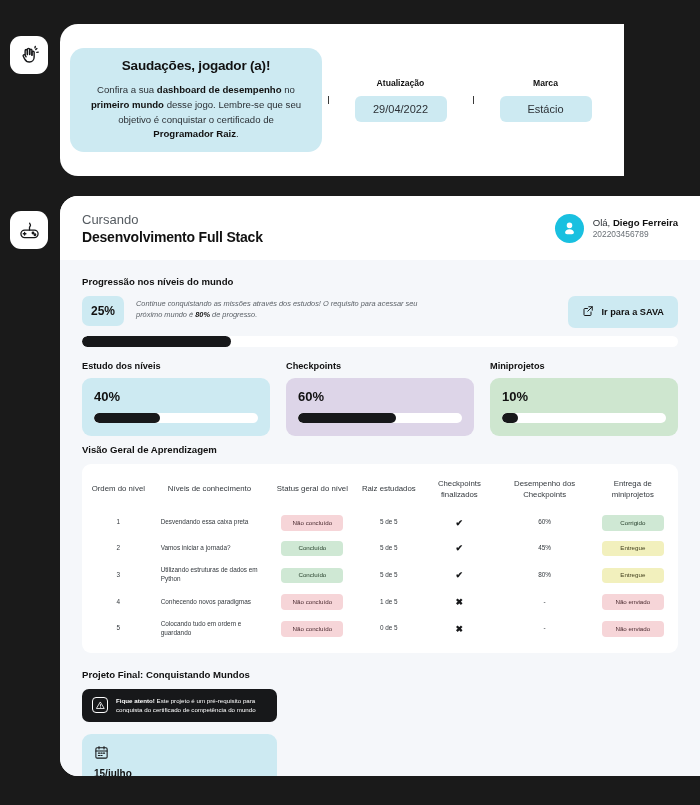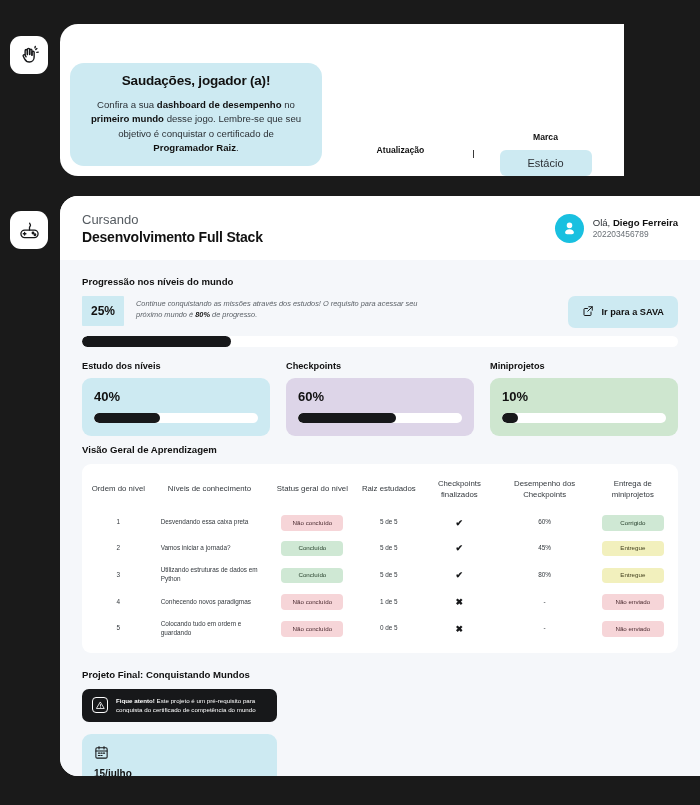--- a/index.html
+++ b/index.html
@@ -21,21 +21,21 @@
   .rail-icon svg { width: 21px; height: 21px; }
   #rail-hello { top: 36px; }
   #rail-game  { top: 211px; }
 
   
   .greet-panel {
     position: absolute; left: 60px; top: 24px;
     width: 564px; height: 152px;
     background: #ffffff;
     border-radius: 18px 0 0 18px;
-    display: flex; align-items: flex-end;
+    display: flex; align-items: center;
   }
   .greet-box {
     margin: 10px 0 10px 10px;
     width: 252px;
     background: #cdeaf2;
     border-radius: 14px;
     display: flex; flex-direction: column;
     align-items: center; justify-content: center;
     padding: 10px 18px;
   }
@@ -95,21 +95,21 @@
   .user-hello b { color: #111; }
   .user-id { font-size: 8.4px; color: #6a7076; margin-top: 1px; }
 
   .card-body { background: #f5f7fa; padding: 16px 22px 0 22px; height: 516px; }
 
   .sec-title { font-size: 9.6px; font-weight: bold; color: #111; margin-bottom: 9px; }
 
   
   .prog-row { display: flex; align-items: flex-start; gap: 12px; }
   .pct-badge {
-    background: #cdeaf2; border-radius: 1px;
+    background: #cdeaf2; border-radius: 7px;
     padding: 8px 9px; font-size: 12px; font-weight: bold; color: #111;
     min-width: 42px; text-align: center;
   }
   .prog-note { font-size: 7.4px; line-height: 1.45; color: #5c6view; color:#5c6268; padding-top: 3px; max-width: 290px; font-style: italic; }
   .prog-note b { color: #111; font-style: italic; }
   .sava-btn {
     margin-left: auto; background: #cdeaf2; border: none; border-radius: 7px;
     padding: 9px 14px; display: flex; align-items: center; gap: 8px;
     font-size: 9.2px; font-weight: bold; color: #111;
     font-family: "Liberation Sans", sans-serif; cursor: pointer;
@@ -202,20 +202,21 @@
   <div class="greet-panel">
 
     <div class="greet-box">
       <div class="greet-title">Saudações, jogador (a)!</div>
       <div class="greet-body"><span>Confira a sua </span><b>dashboard de desempenho</b><span> no </span><b>primeiro mundo</b><span> desse jogo. Lembre-se que seu objetivo é conquistar o certificado de </span><b>Programador Raiz</b><span>.</span></div>
     </div>
 
     <div class="meta-wrap">
       <div class="meta-cell">
         <div class="meta-label">Atualização</div>
+        <div class="meta-value">29/04/2022</div>
       </div>
       <div class="meta-cell">
         <div class="meta-label">Marca</div>
         <div class="meta-value">Estácio</div>
       </div>
     </div>
   </div>
 
   <div class="main-card">
 

